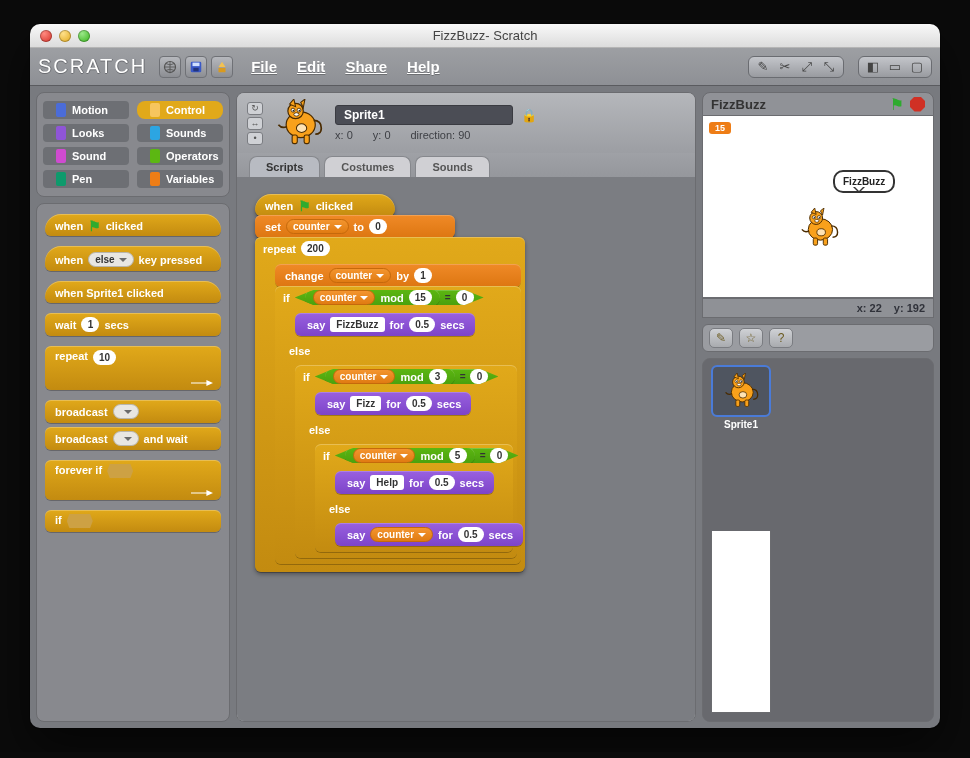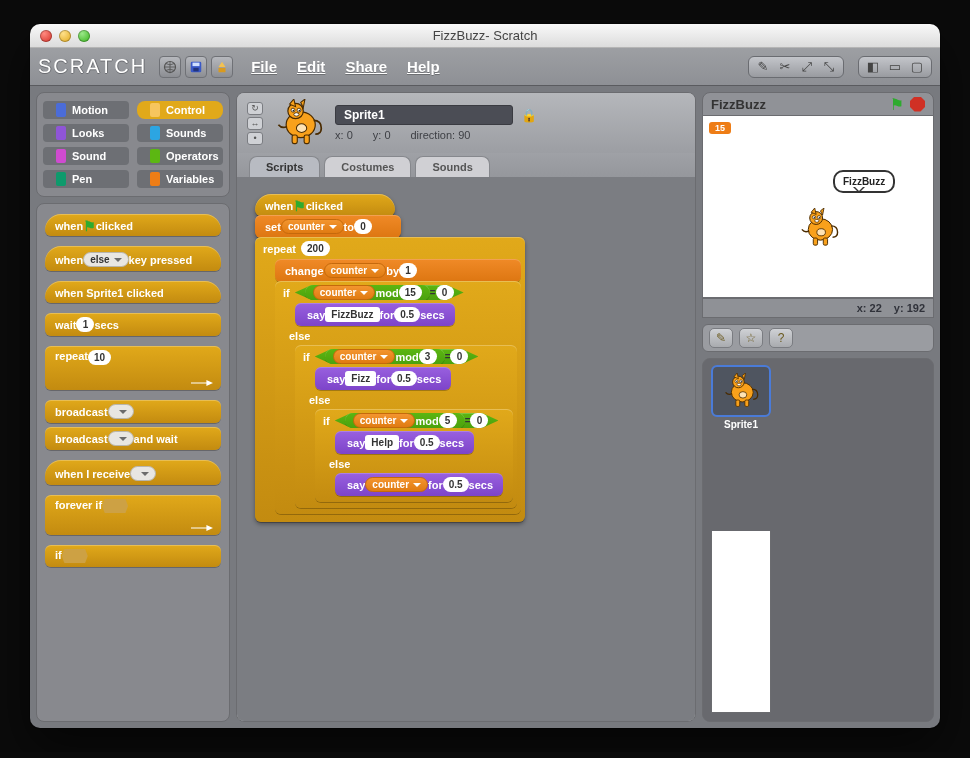--- a/index.html
+++ b/index.html
@@ -81,21 +81,21 @@
   .cat.control{background:var(--control);} .cat.control .chip{background:#f7c55e;}
   .cat.sensing .chip{background:var(--sensing);}
   .cat.operators .chip{background:var(--operators);}
   .cat.variables .chip{background:var(--variables);}
 
   .palette{flex:1;border:1px solid var(--panel-border);border-radius:8px;background:var(--panel-bg);
     padding:10px 8px;overflow:hidden;display:flex;flex-direction:column;gap:10px;}
 
   
   .blk{position:relative;color:#fff;font-size:11px;font-weight:bold;display:flex;align-items:center;
-    border-radius:6px;padding:4px 10px 4px 10px;white-space:nowrap;}
+    gap:5px;border-radius:6px;padding:4px 10px 4px 10px;white-space:nowrap;}
   .blk.control{background:linear-gradient(var(--control),var(--control-dark));
     box-shadow:0 1px 0 rgba(0,0,0,.25),inset 0 1px 0 rgba(255,255,255,.25);}
   .blk.looks{background:linear-gradient(#9960df,#7d44c9);
     box-shadow:0 1px 0 rgba(0,0,0,.25),inset 0 1px 0 rgba(255,255,255,.2);padding-left:12px;}
   .blk.variables{background:linear-gradient(#f08a27,#dd7611);
     box-shadow:0 1px 0 rgba(0,0,0,.25),inset 0 1px 0 rgba(255,255,255,.2);}
   .blk.operators{background:linear-gradient(var(--operators),var(--operators-dark));border-radius:999px;
     box-shadow:0 1px 0 rgba(0,0,0,.25),inset 0 1px 0 rgba(255,255,255,.2);}
   .hat{border-radius:16px 16px 6px 6px;padding-top:6px;}
   .little-c{height:32px;}
@@ -320,24 +320,20 @@
           <div class="blk control">
             <span>broadcast</span>
             <span class="slot dd"></span>
           </div>
           <div class="blk control">
             <span>broadcast</span>
             <span class="slot dd"></span>
             <span>and wait</span>
           </div>
         </div>
-        <div class="blk control hat">
-          <span>when I receive</span>
-          <span class="slot dd"></span>
-        </div>
         <div class="blk control little-c arrow-end" style="align-items:flex-start;height:40px;">
           <span>forever if</span>
           <span class="slot diamond"></span>
         </div>
         <div class="blk control" style="align-items:flex-start;height:22px;">
           <span>if</span>
           <span class="slot diamond"></span>
         </div>
       </div>
     </div>
@@ -373,21 +369,21 @@
       </div>
       <div class="scripts-area">
         <div class="script-stack stack">
 
           <div class="blk control hat" style="width:140px">
             <span>when</span>
             <span class="flag">⚑</span>
             <span>clicked</span>
           </div>
 
-          <div class="blk variables" style="width:146px">
+          <div class="blk variables" style="width:200px">
             <span>set</span>
             <span class="slot var">counter</span>
             <span>to</span>
             <span class="slot">0</span>
           </div>
 
           <div class="blk control" style="flex-direction:column;align-items:flex-start;padding:4px 8px 6px 8px;width:270px;">
             <div class="blk-row">
               <span>repeat</span>
               <span class="slot">200</span>

